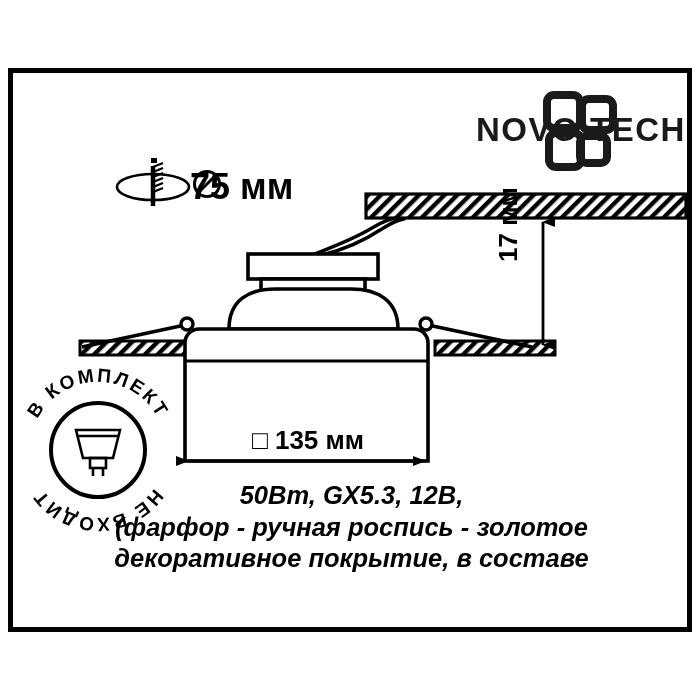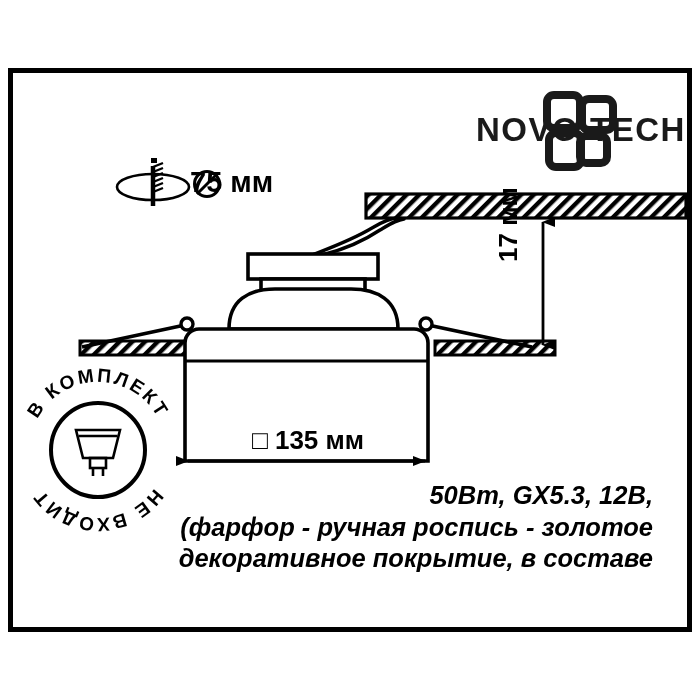--- a/index.html
+++ b/index.html
@@ -48,43 +48,43 @@
     font-family: "Liberation Sans", sans-serif;
     font-weight: 700;
     color: #000000;
     white-space: nowrap;
     letter-spacing: 0px;
   }
 
   #label-diameter {
     left: 190px;
     top: 166px;
-    font-size: 29px;
+    font-size: 36px;
   }
 
   #label-width {
     left: 252px;
     top: 425px;
     font-size: 26px;
   }
 
   #label-height {
     left: 493px;
     top: 262px;
     font-size: 26px;
     transform: rotate(-90deg);
     transform-origin: left top;
   }
 
   #desc {
     position: absolute;
-    left: 28px;
+    left: 39px;
     top: 480px;
     width: 625px;
-    text-align: right;
+    text-align: center;
     font-family: "Liberation Sans", sans-serif;
     font-style: italic;
     font-weight: 700;
     font-size: 25.5px;
     line-height: 31.5px;
     color: #000000;
   }
   #desc div { white-space: nowrap; }
 
   .badge-char {

